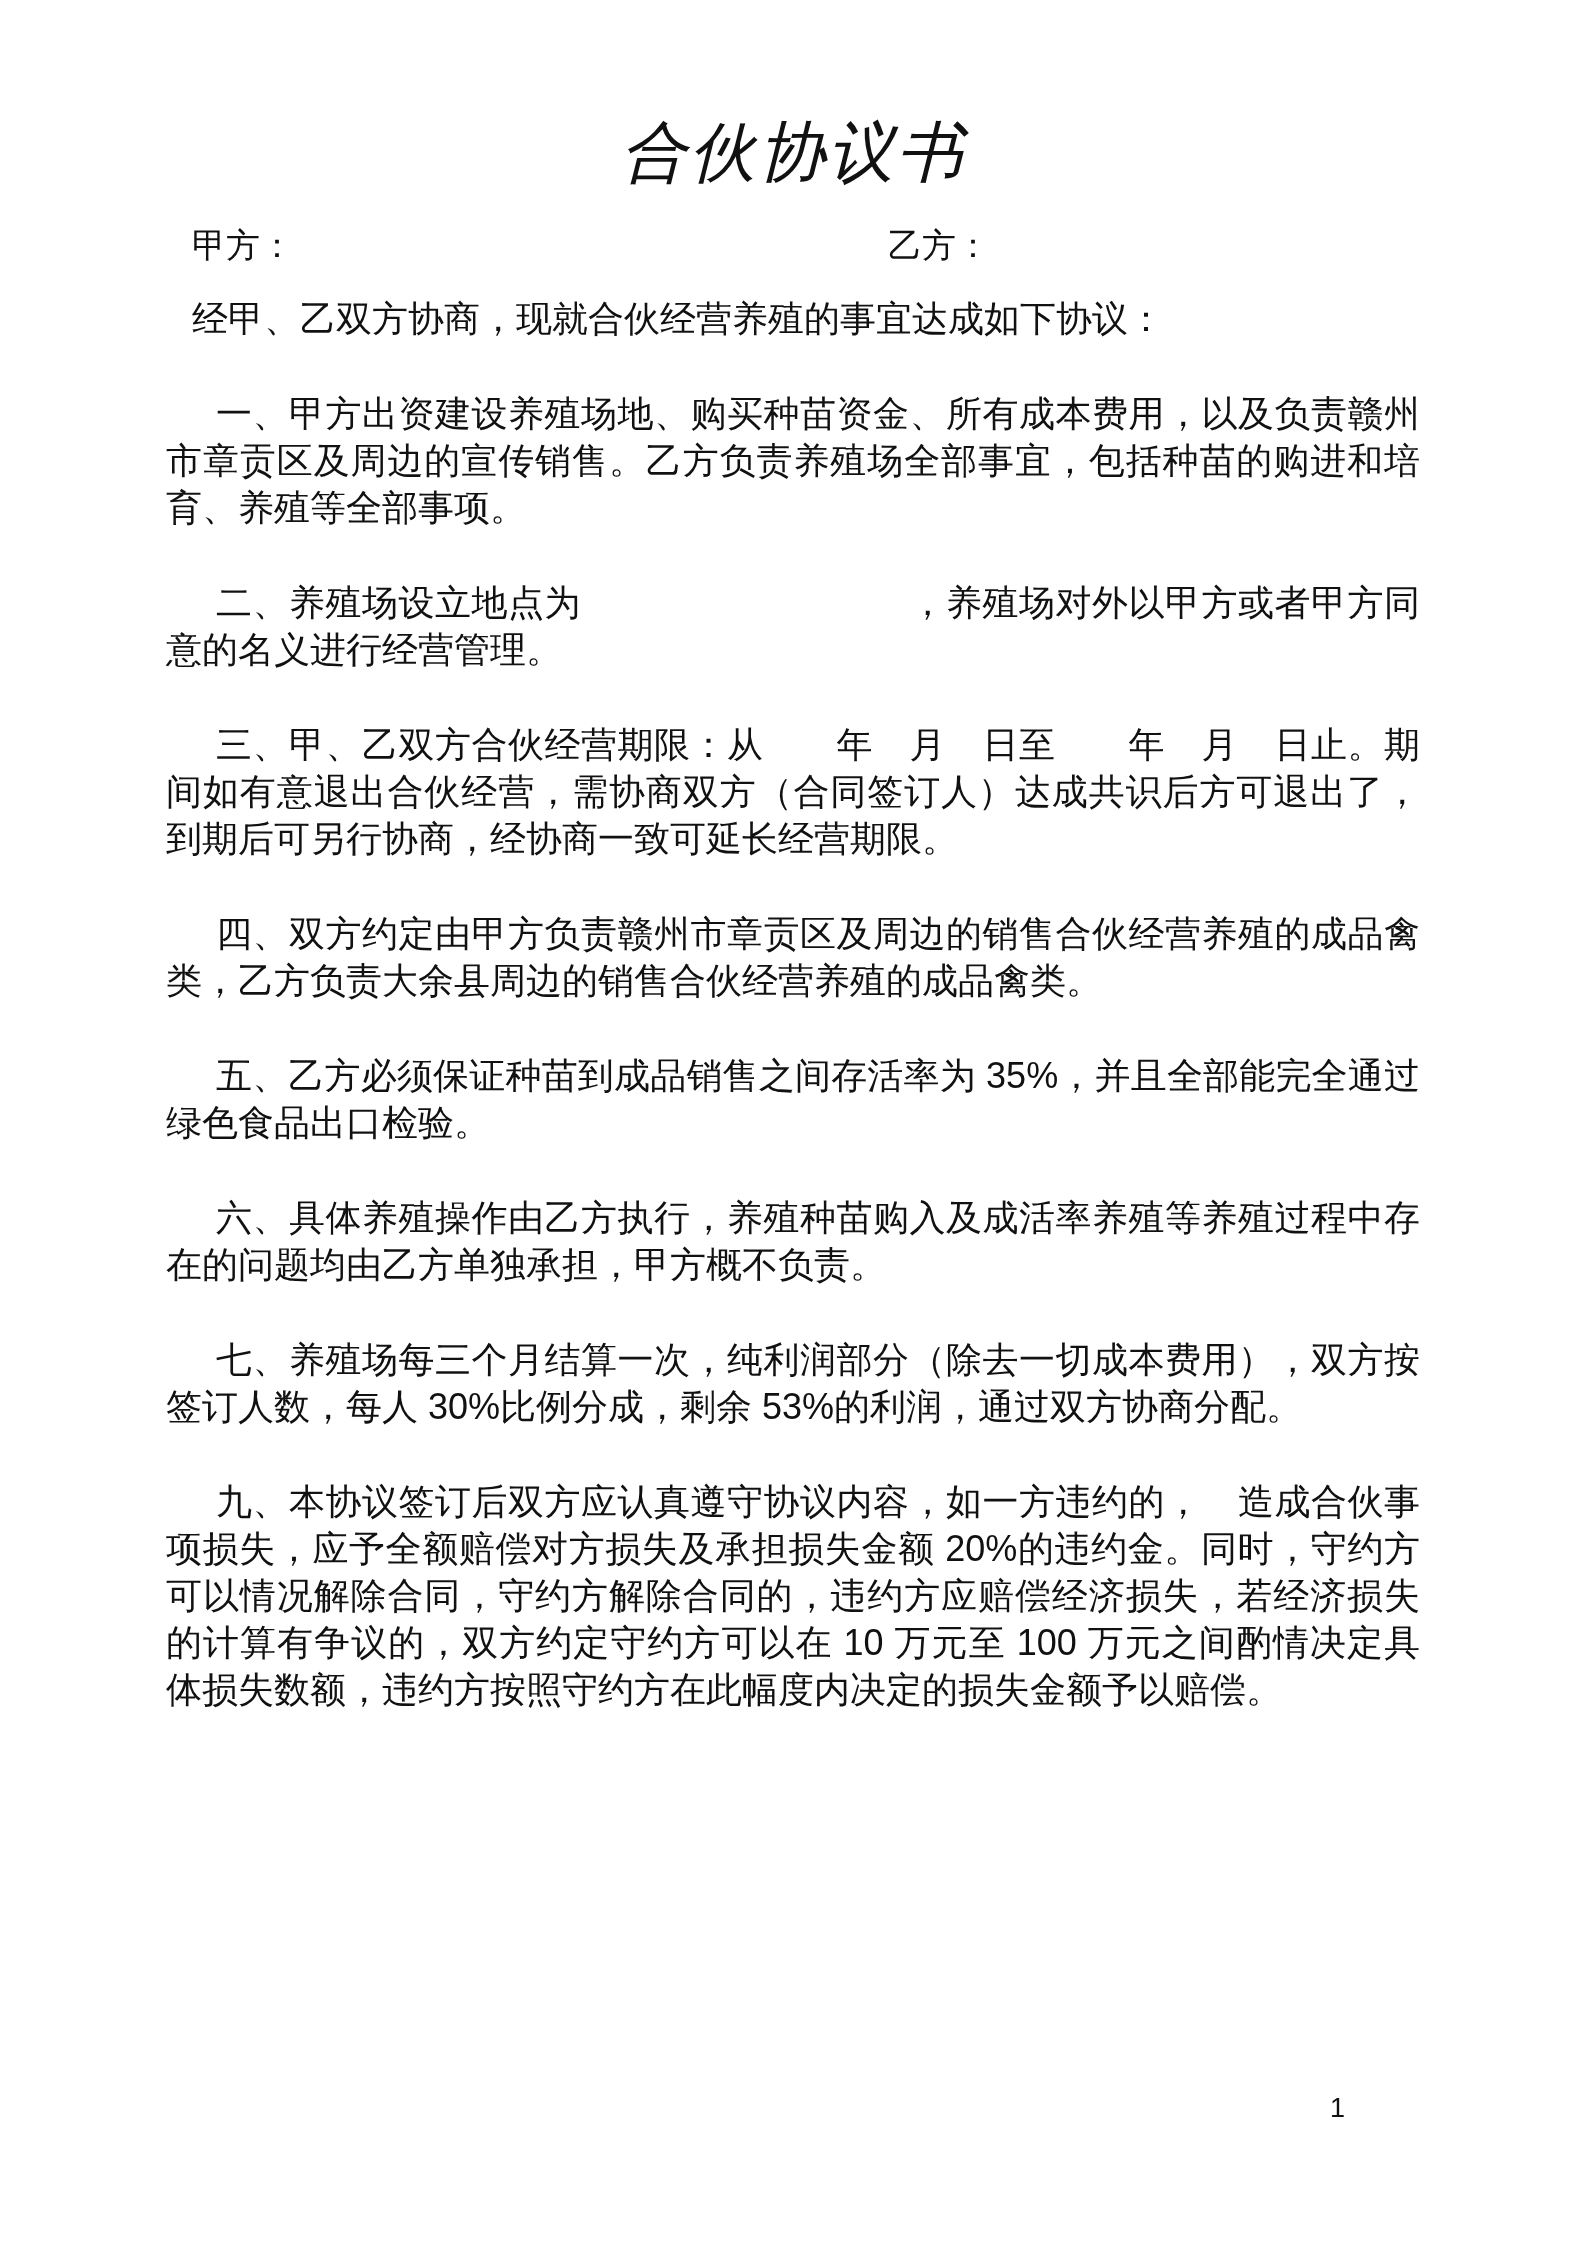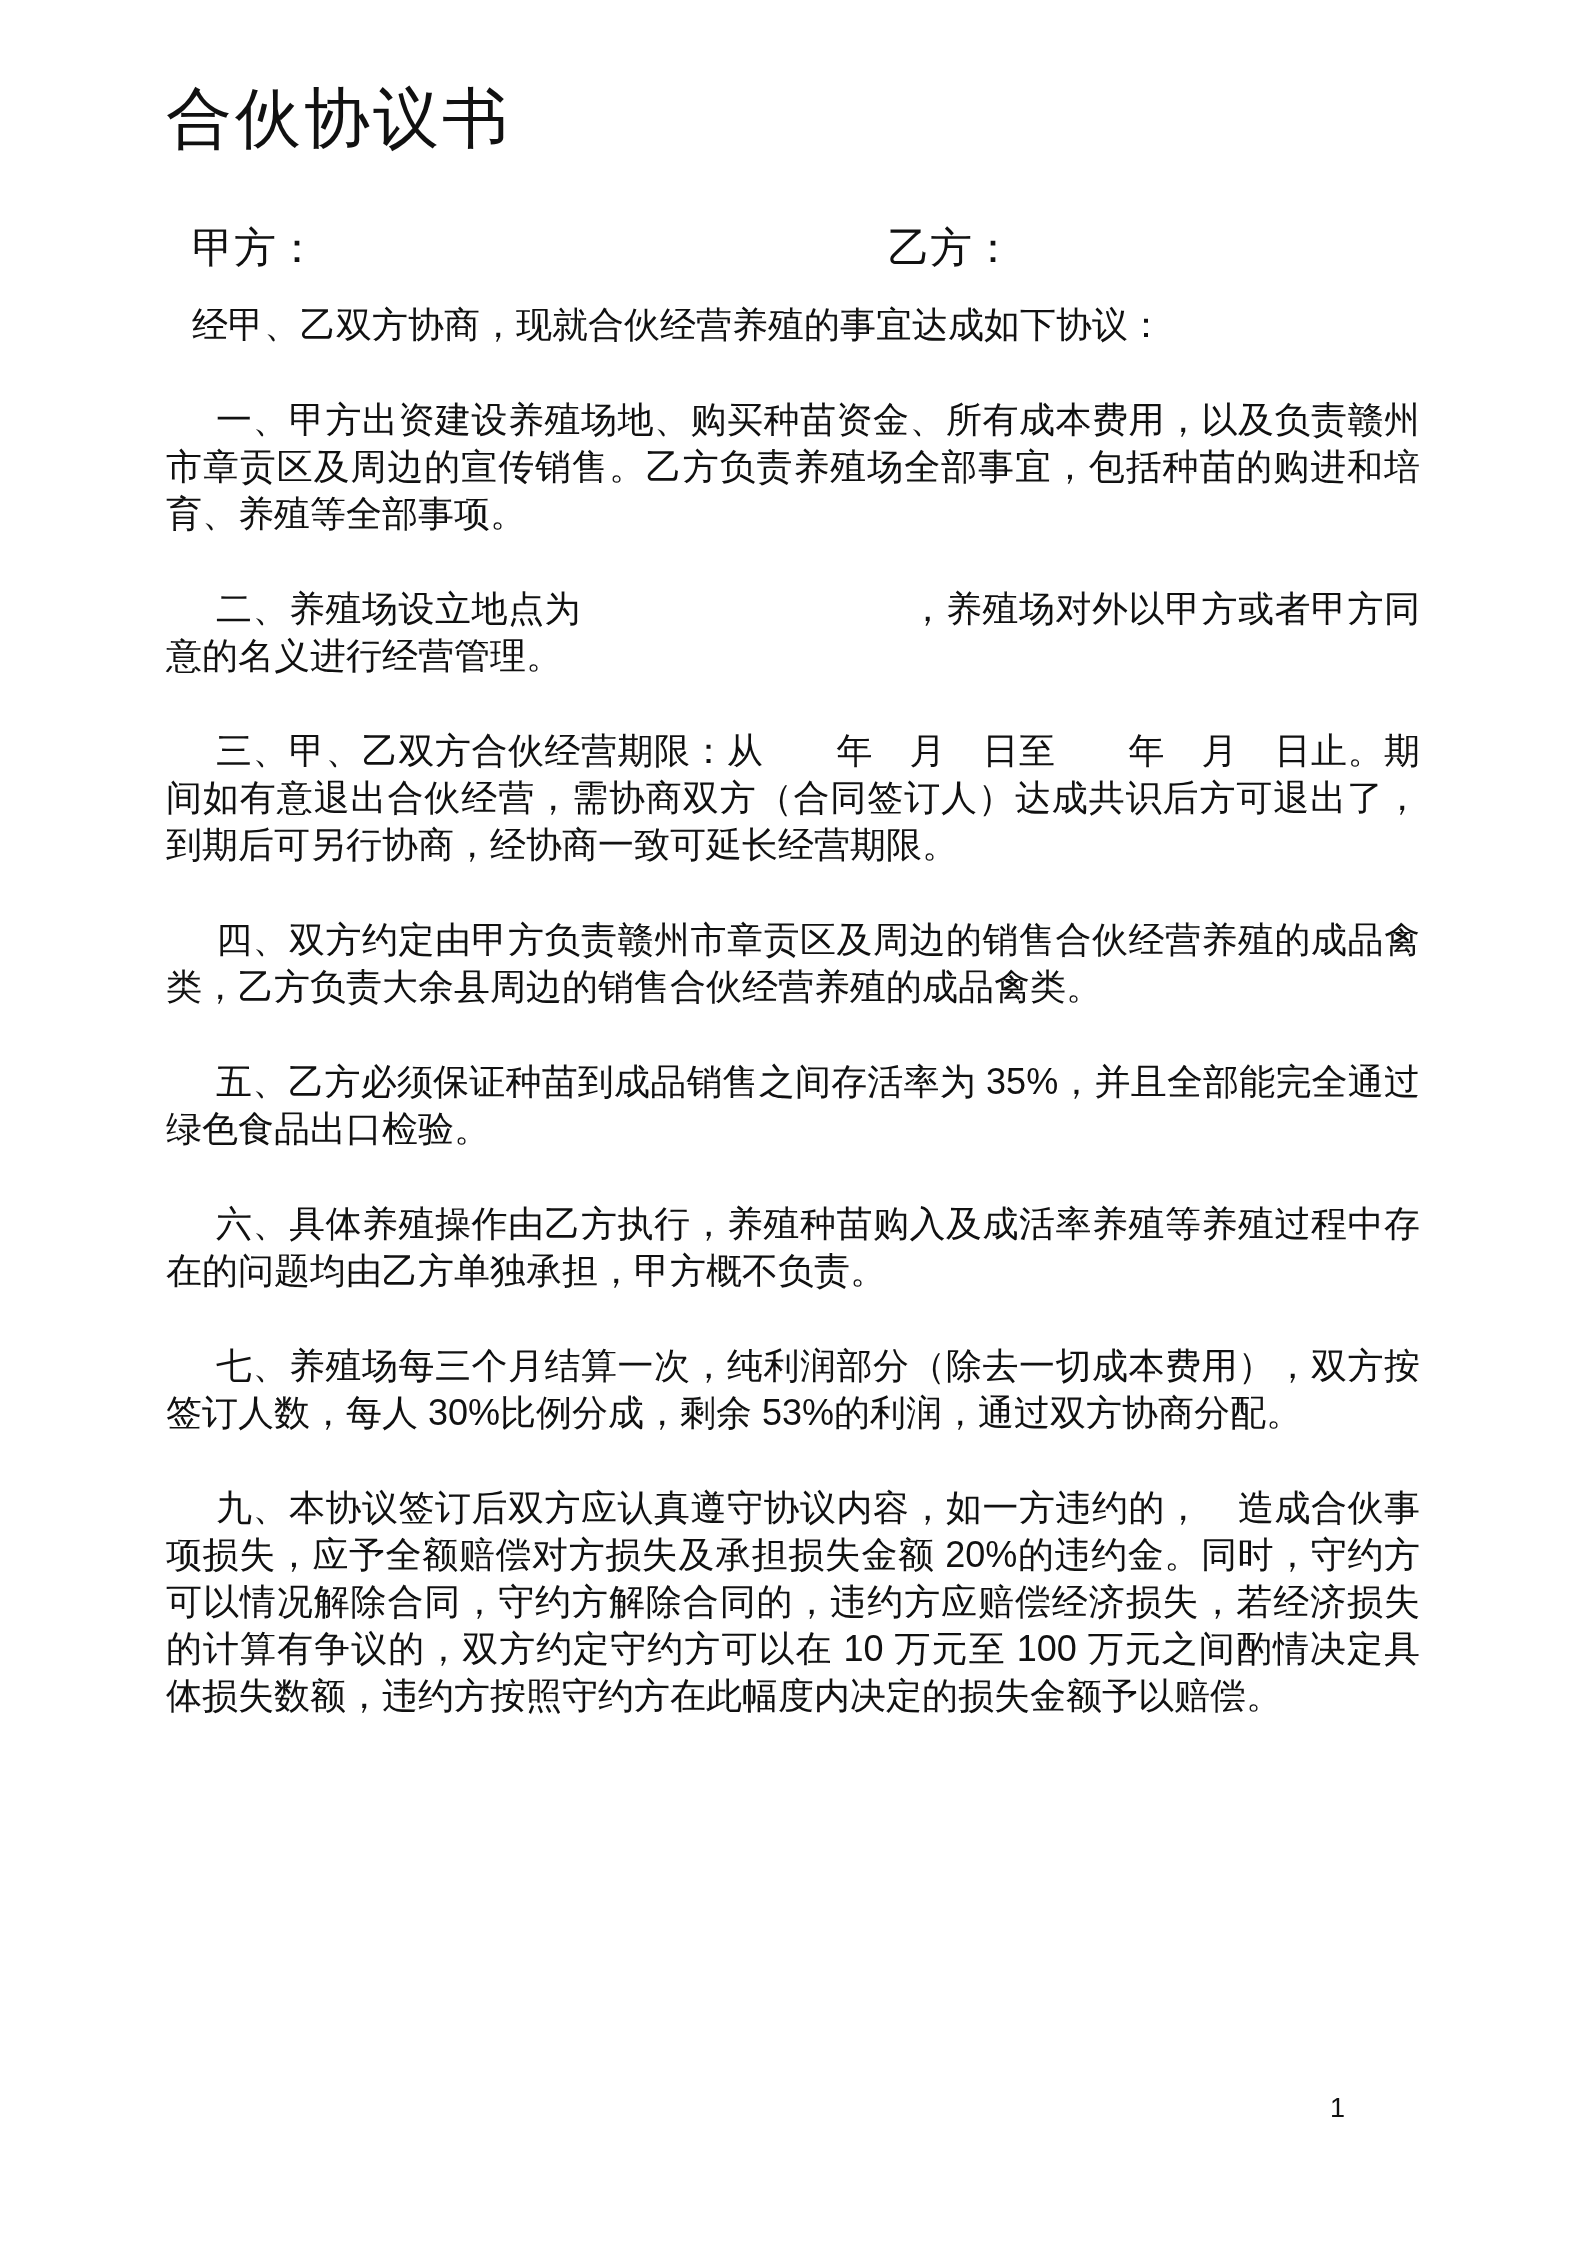--- a/index.html
+++ b/index.html
@@ -16,34 +16,35 @@
     font-family: "Liberation Sans", "DejaVu Sans", sans-serif;
     overflow: hidden;
   }
   .content {
     position: absolute;
     left: 166px;
     right: 166px;
     top: 0;
   }
   .doc-title {
-    margin-top: 80px;
+    margin-top: 114px;
+    text-align: center;
     font-size: 66px;
     line-height: 76px;
     font-weight: 400;
     letter-spacing: 3px;
     white-space: nowrap;
+    font-style: italic;
   }
   .parties {
     position: relative;
-    margin-top: 72px;
-    font-size: 42px;
+    margin-top: 32px;
+    font-size: 34px;
     line-height: 47px;
     height: 47px;
-    font-family: Liberation Mono, monospace;
   }
   .party-a {
     position: absolute;
     left: 26px;
     top: 0;
   }
   .party-b {
     position: absolute;
     left: 722px;
     top: 0;

